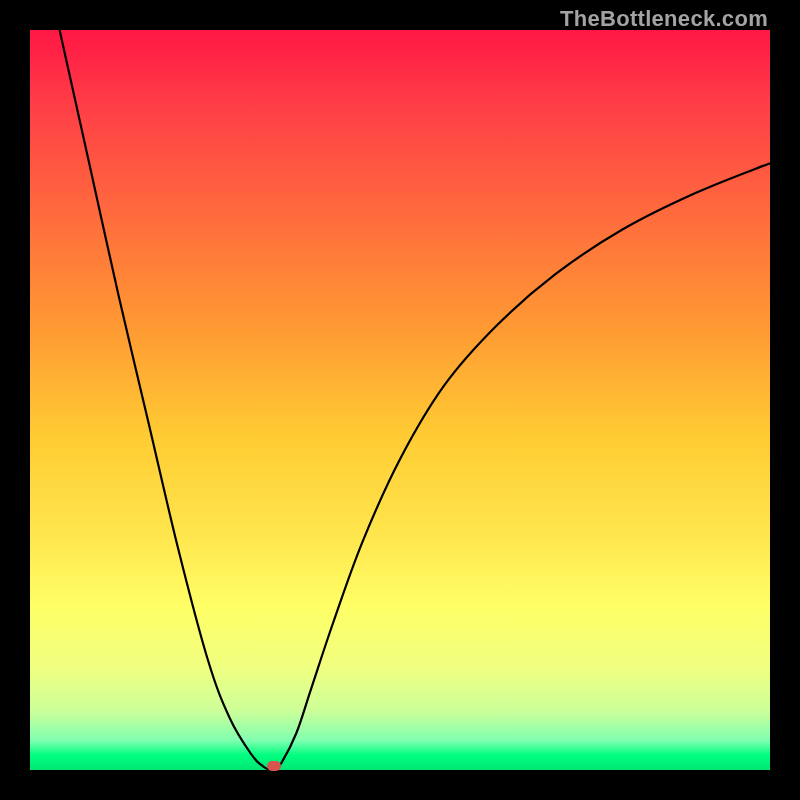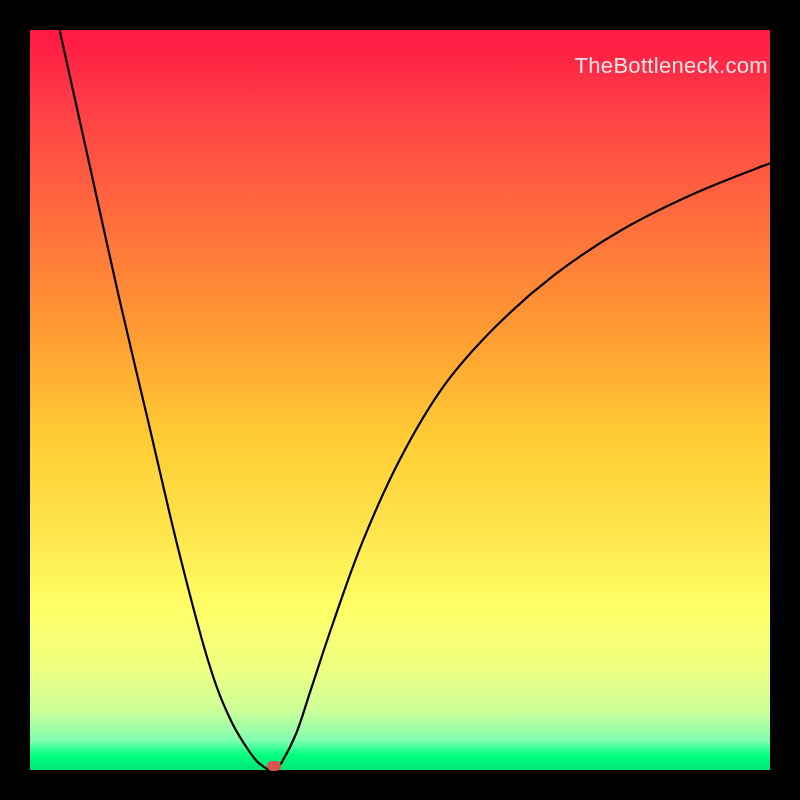--- a/index.html
+++ b/index.html
@@ -36,25 +36,24 @@
       #ccff99 92%,
       #80ffb0 96%,
       #00ff80 98%,
       #00e676 100%
     );
   }
   .watermark {
     position: absolute;
     top: 6px;
     right: 32px;
-    color: #e5e5e5;
+    color: #a3a3a3;
     font-size: 22px;
-    font-weight: 400;
+    font-weight: 700;
     letter-spacing: 0.3px;
-    margin-top: 47px;
   }
   .curve-svg {
     position: absolute;
     top: 30px;
     left: 30px;
     width: 740px;
     height: 740px;
   }
   .marker {
     position: absolute;

